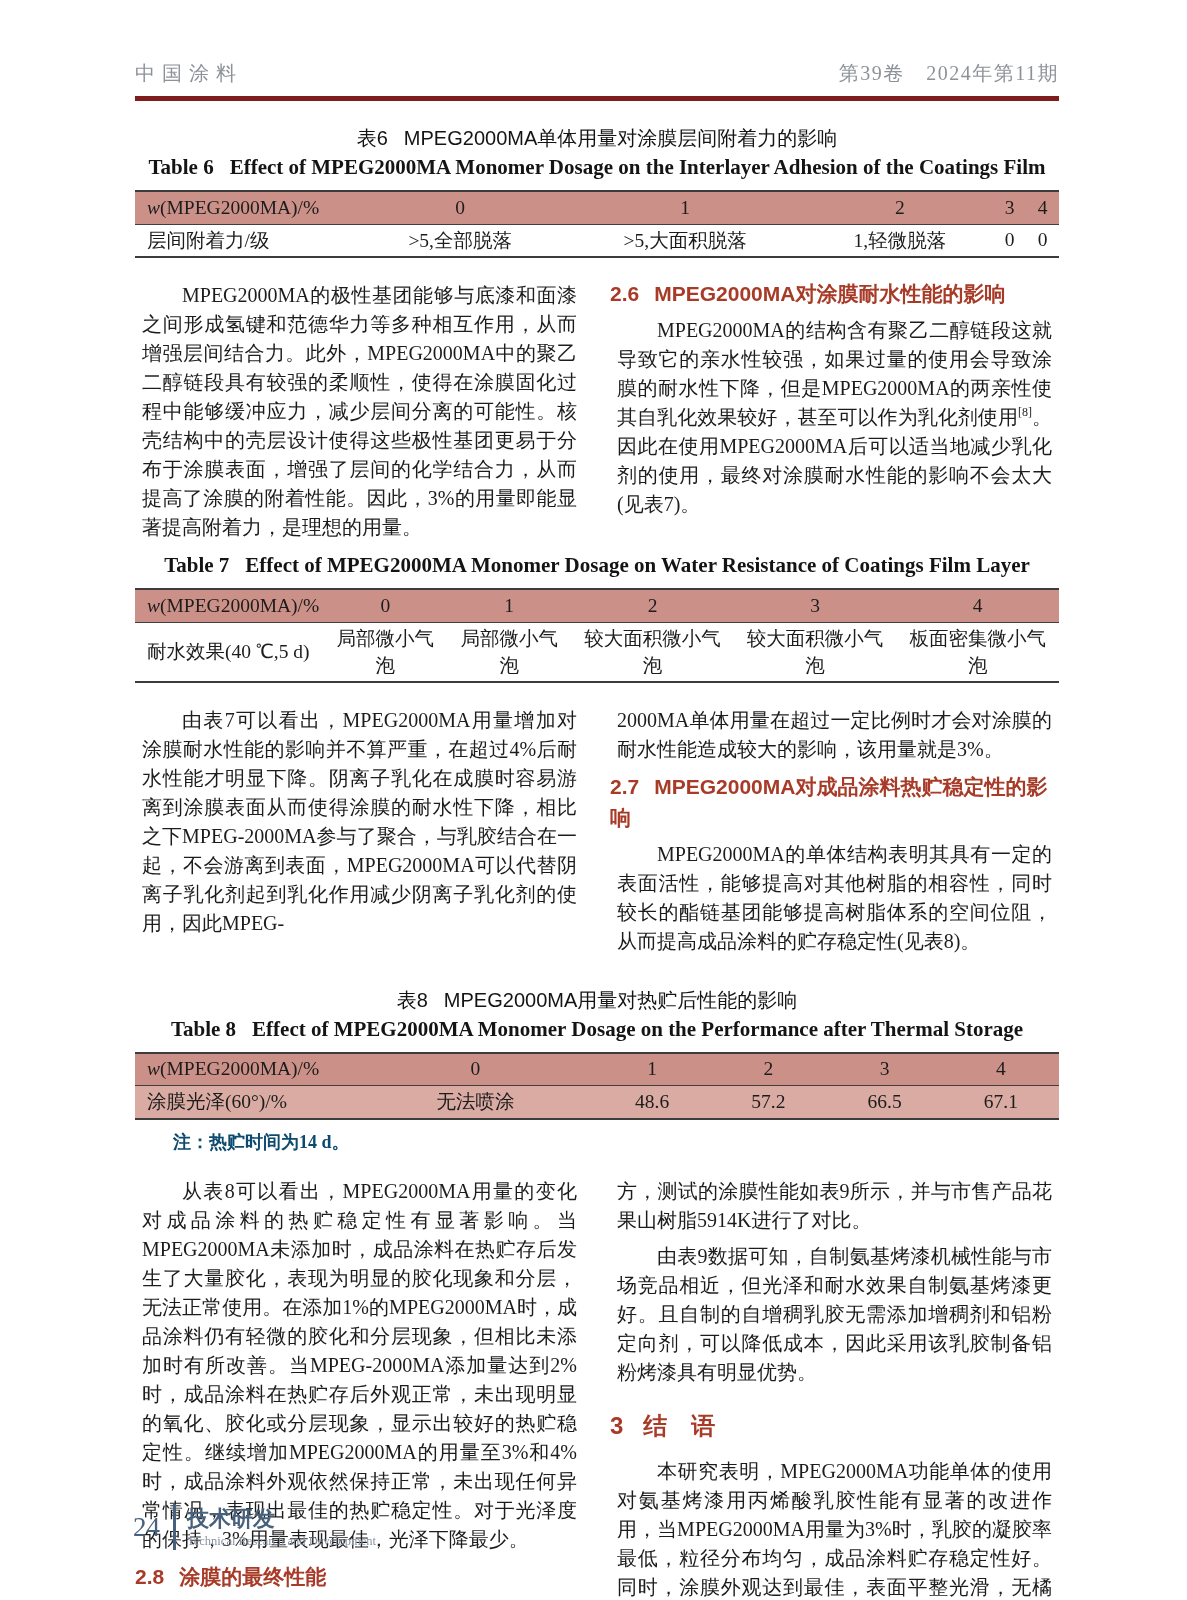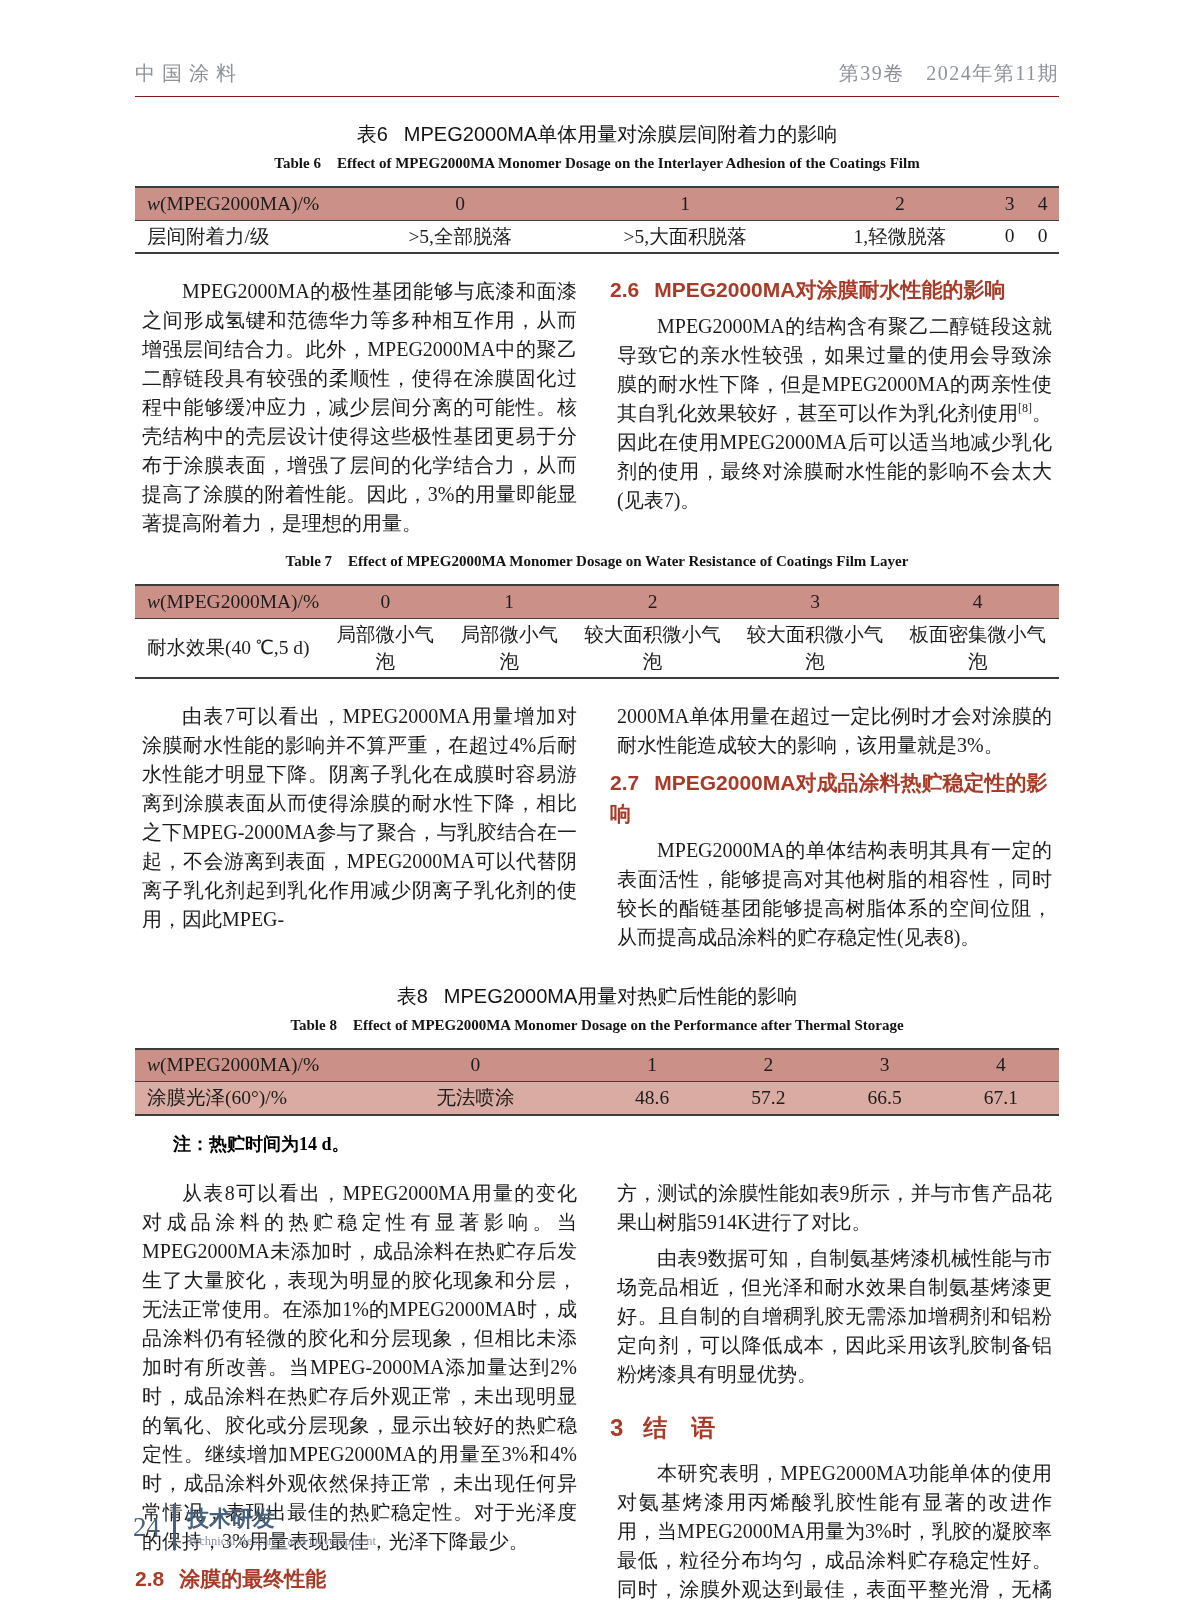--- a/index.html
+++ b/index.html
@@ -7,48 +7,48 @@
   .page {
     position:relative; width:1187px; height:1600px; margin:0 auto;
     background:#ffffff; overflow:hidden;
     font-family:"Liberation Serif", serif; color:#1c1c1c;
   }
   .content { padding:60px 128px 0 135px; }
 
   
   .pghead {
     display:flex; justify-content:space-between; align-items:flex-end;
-    border-bottom:1px solid #7f1d1d; padding-bottom:9px;
+    border-bottom:5px solid #7f1d1d; padding-bottom:9px;
     font-size:20px; color:#8d9298;
   }
   .pghead .journal { letter-spacing:7px; }
   .pghead .issue { letter-spacing:1.5px; }
 
   
   .tcap { text-align:center; }
   .tcap-zh { font-family:"Liberation Sans", sans-serif; font-weight:normal;
              font-size:20px; color:#141414; margin-top:24px; line-height:26px; }
   .tcap-en { font-family:"Liberation Serif", serif; font-weight:bold;
-             font-size:15px; color:#141414; margin-top:4px; margin-bottom:10px; line-height:25px; }
+             font-size:21px; color:#141414; margin-top:4px; margin-bottom:10px; line-height:25px; }
   .tcap .lab { margin-right:16px; }
 
   
   table { width:100%; border-collapse:collapse; font-size:19.5px; color:#1c1c1c;
           border-top:2px solid #3c3c3c; border-bottom:2px solid #3c3c3c; }
   td { height:33px; text-align:center; padding:2px 4px; }
   td.cl { text-align:left; padding-left:12px; }
   .t6 td.cl, .t8 td.cl { width:24%; }
   .t7 td.cl { width:20%; }
   tr.pinkrow { background:#cb9189; }
   tr.pinkrow2 { background:#d9aba2; }
   tr.rule td { border-bottom:1px solid #3f3f3f; }
   .wi { font-style:italic; }
 
-  .note { font-weight:bold; font-size:18px; color:#000000;
-          margin:16px 0 0 38px; line-height:24px; }
+  .note { font-weight:bold; font-size:18px; color:#0c4a6e;
+          margin:10px 0 0 38px; line-height:24px; }
 
   
   .cols { display:flex; gap:26px; margin-top:16px; }
   .col { flex:1; font-size:20px; line-height:29px; text-align:justify; }
   .col p { margin:7px; }
   p.ind { text-indent:2em; }
   .sech { font-family:"Liberation Sans", sans-serif; font-weight:bold;
           color:#a83b28; font-size:21px; line-height:31px; margin:4px 0 2px;
           text-align:left; }
   .sech .num { margin-right:15px; }

